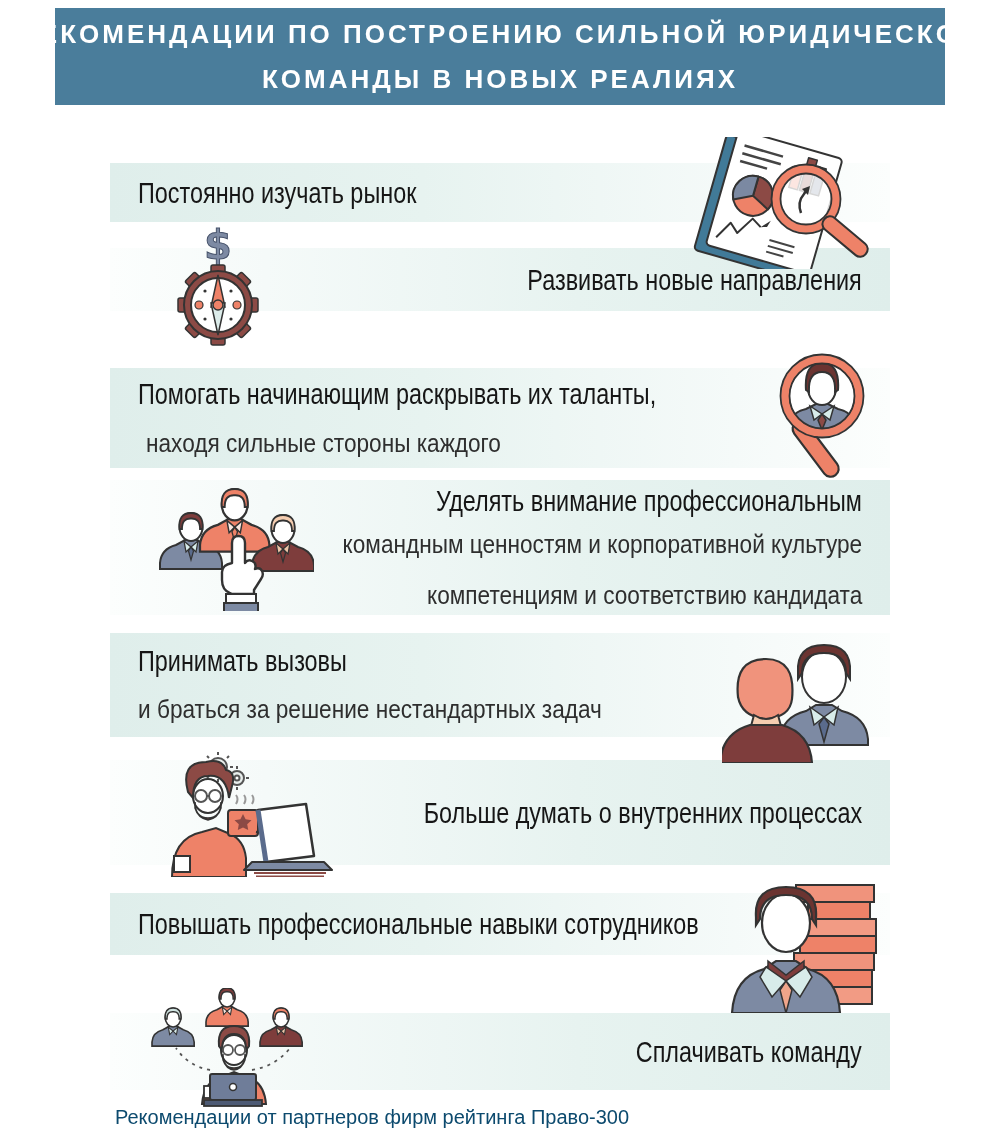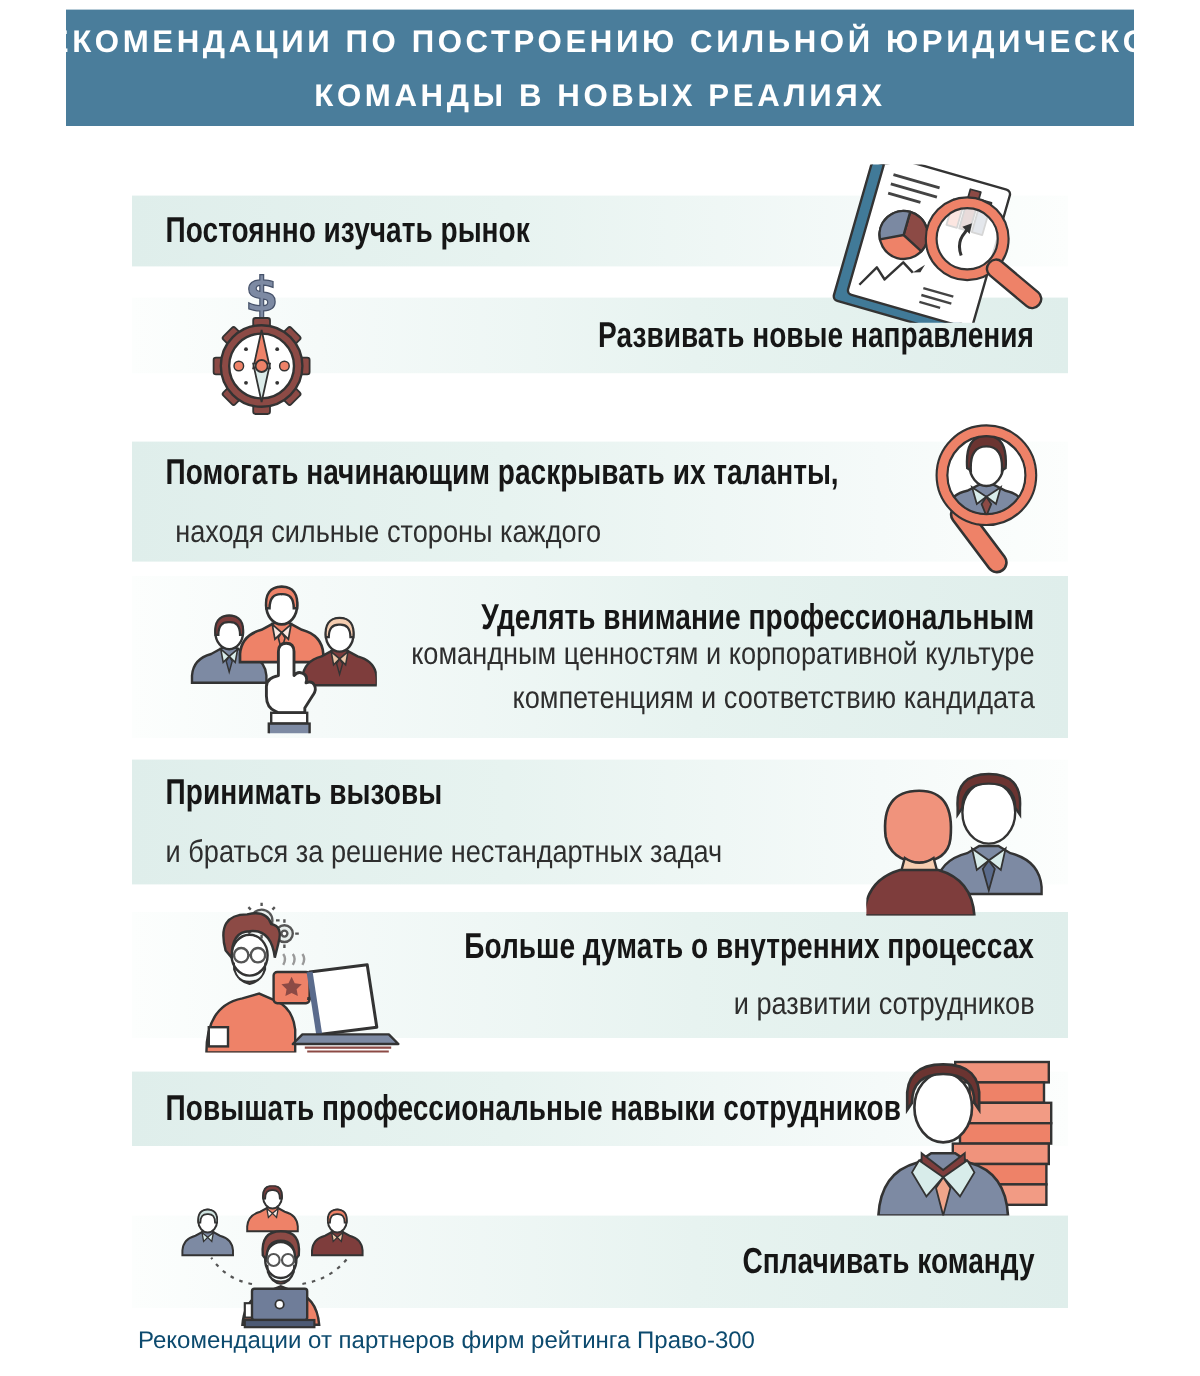--- a/index.html
+++ b/index.html
@@ -10,21 +10,21 @@
           display:flex;flex-direction:column;align-items:center;justify-content:center;}
   .header div{color:#ffffff;font-size:26px;font-weight:600;letter-spacing:3px;line-height:45px;
               white-space:nowrap;}
   
   .band{position:absolute;left:110px;width:780px;display:flex;flex-direction:column;
         justify-content:center;padding:0 28px;box-sizing:border-box;gap:14px;}
   .band.l{align-items:flex-start;
           background:linear-gradient(90deg,#dfeeeb 0%,#e7f3f0 40%,#f5faf9 80%,#fcfefd 100%);}
   .band.r{align-items:flex-end;
           background:linear-gradient(270deg,#dfeeeb 0%,#e7f3f0 40%,#f5faf9 80%,#fcfefd 100%);}
-  .title{font-size:30px;font-weight:bold;color:#161616;white-space:nowrap;}
+  .title{font-size:30px;font-weight:normal;color:#161616;white-space:nowrap;}
   .sub{font-size:26px;font-weight:400;color:#2e2e2e;white-space:nowrap;line-height:33px;}
   .sqz{display:inline-block;transform:scaleX(0.78);}
   .sqz2{display:inline-block;transform:scaleX(0.87);}
   .l .sqz,.l .sqz2{transform-origin:0 50%;}
   .r .sqz,.r .sqz2{transform-origin:100% 50%;}
   
   .icon{position:absolute;z-index:3;line-height:0;}
   .footer{position:absolute;left:115px;top:1106px;font-size:20px;color:#0c4a6e;}
   svg{display:block;}
 </style>
@@ -124,21 +124,21 @@
         <path d="M82,66 l4,6 -4,10 -4,-10 Z" fill="#8c4a45" stroke="#333" stroke-width="1.5"></path>
         <ellipse cx="82" cy="40" rx="14" ry="17" fill="#fff" stroke="#333" stroke-width="2"></ellipse>
         <path d="M66,42 Q64,15 82,15 Q100,15 98,42 L95,44 Q96,24 82,24 Q68,24 69,44 Z" fill="#6b3431" stroke="#333" stroke-width="2"></path>
       </g>
       <circle cx="82" cy="48" r="37" fill="none" stroke="#ee8268" stroke-width="8"></circle>
       <circle cx="82" cy="48" r="41.5" fill="none" stroke="#333" stroke-width="1.8"></circle>
       <circle cx="82" cy="48" r="32.5" fill="none" stroke="#333" stroke-width="1.8"></circle>
     </svg>
   </span>
 
-  <div class="band r" style="top:480px;height:135px;gap:4px;">
+  <div class="band r" style="top:480px;height:135px;gap:18px;">
     <div class="title"><span class="sqz">Уделять внимание профессиональным</span></div>
     <div class="sub" style="margin-top:-8px;"><span class="sqz2">командным ценностям и корпоративной культуре</span></div>
     <div class="sub"><span class="sqz2">компетенциям и соответствию кандидата</span></div>
   </div>
 
   <span class="icon" style="left:152px;top:479px;">
     <svg width="162" height="132" viewBox="0 0 162 132">
       <g transform="translate(8,34)">
         <path d="M0,50 Q1,36 16,32 L27,26 H35 L46,32 Q61,36 62,50 V56 H0 Z" fill="#7d8aa3" stroke="#333" stroke-width="2"></path>
         <path d="M24,28 L31,34 26,39 Z" fill="#d8ecea" stroke="#333" stroke-width="1.3"></path>
@@ -189,21 +189,20 @@
       <g transform="translate(0,12)">
         <path d="M16,44 Q12,6 44,6 Q74,6 70,46 Q68,64 44,66 Q20,64 16,44 Z" fill="#f0937c" stroke="#333" stroke-width="2.2"></path>
         <path d="M32,62 q12,8 24,0 l3,11 h-30 Z" fill="#f5cdb0" stroke="#333" stroke-width="2"></path>
         <path d="M-2,110 Q0,80 28,72 h32 Q88,80 90,110 Z" fill="#7e3d3c" stroke="#333" stroke-width="2.2"></path>
       </g>
     </svg>
   </span>
 
   <div class="band r" style="top:760px;height:105px;gap:14px;">
     <div class="title"><span class="sqz">Больше думать о внутренних процессах</span></div>
-    <div class="sub"><span class="sqz2">и развитии сотрудников</span></div>
   </div>
 
   <span class="icon" style="left:158px;top:752px;">
     <svg width="195" height="125" viewBox="0 0 195 125">
       <g stroke="#555" fill="#e8eeec" stroke-width="2">
         <circle cx="60" cy="15" r="9"></circle>
           <circle cx="60" cy="15" r="3" fill="#fff"></circle>
         <path d="M60,3 v-3 M60,27 v3 M48,15 h-3 M72,15 h3 M51,6 l-2,-2 M69,24 l2,2 M69,6 l2,-2 M51,24 l-2,2" fill="none"></path>
         <circle cx="79" cy="26" r="7"></circle>
           <circle cx="79" cy="26" r="2.5" fill="#fff"></circle>

